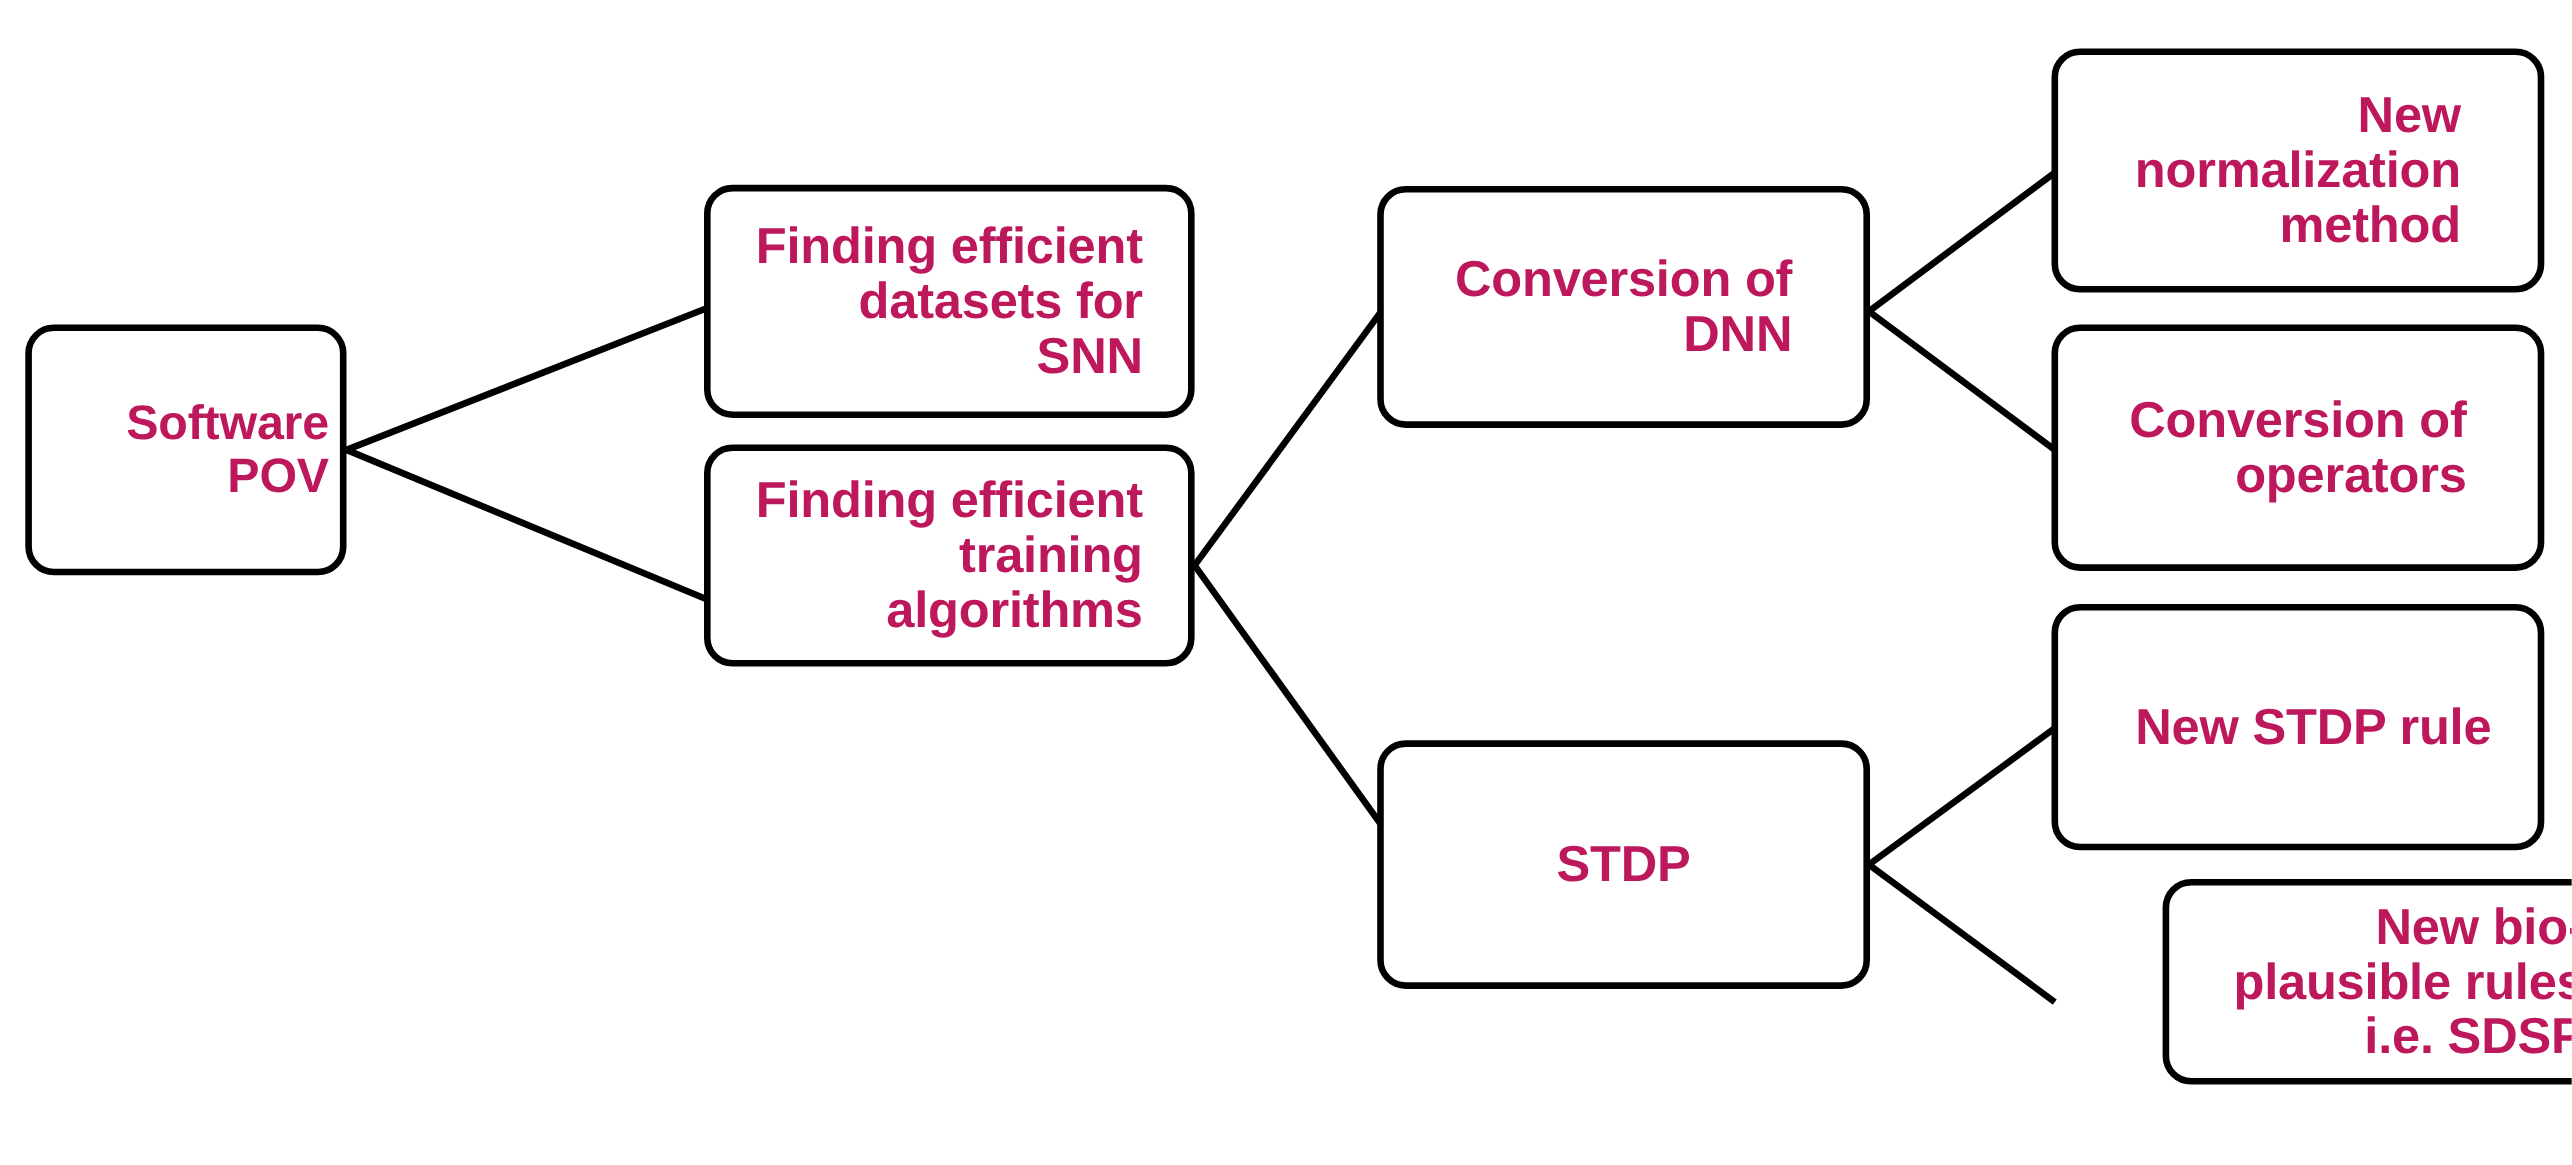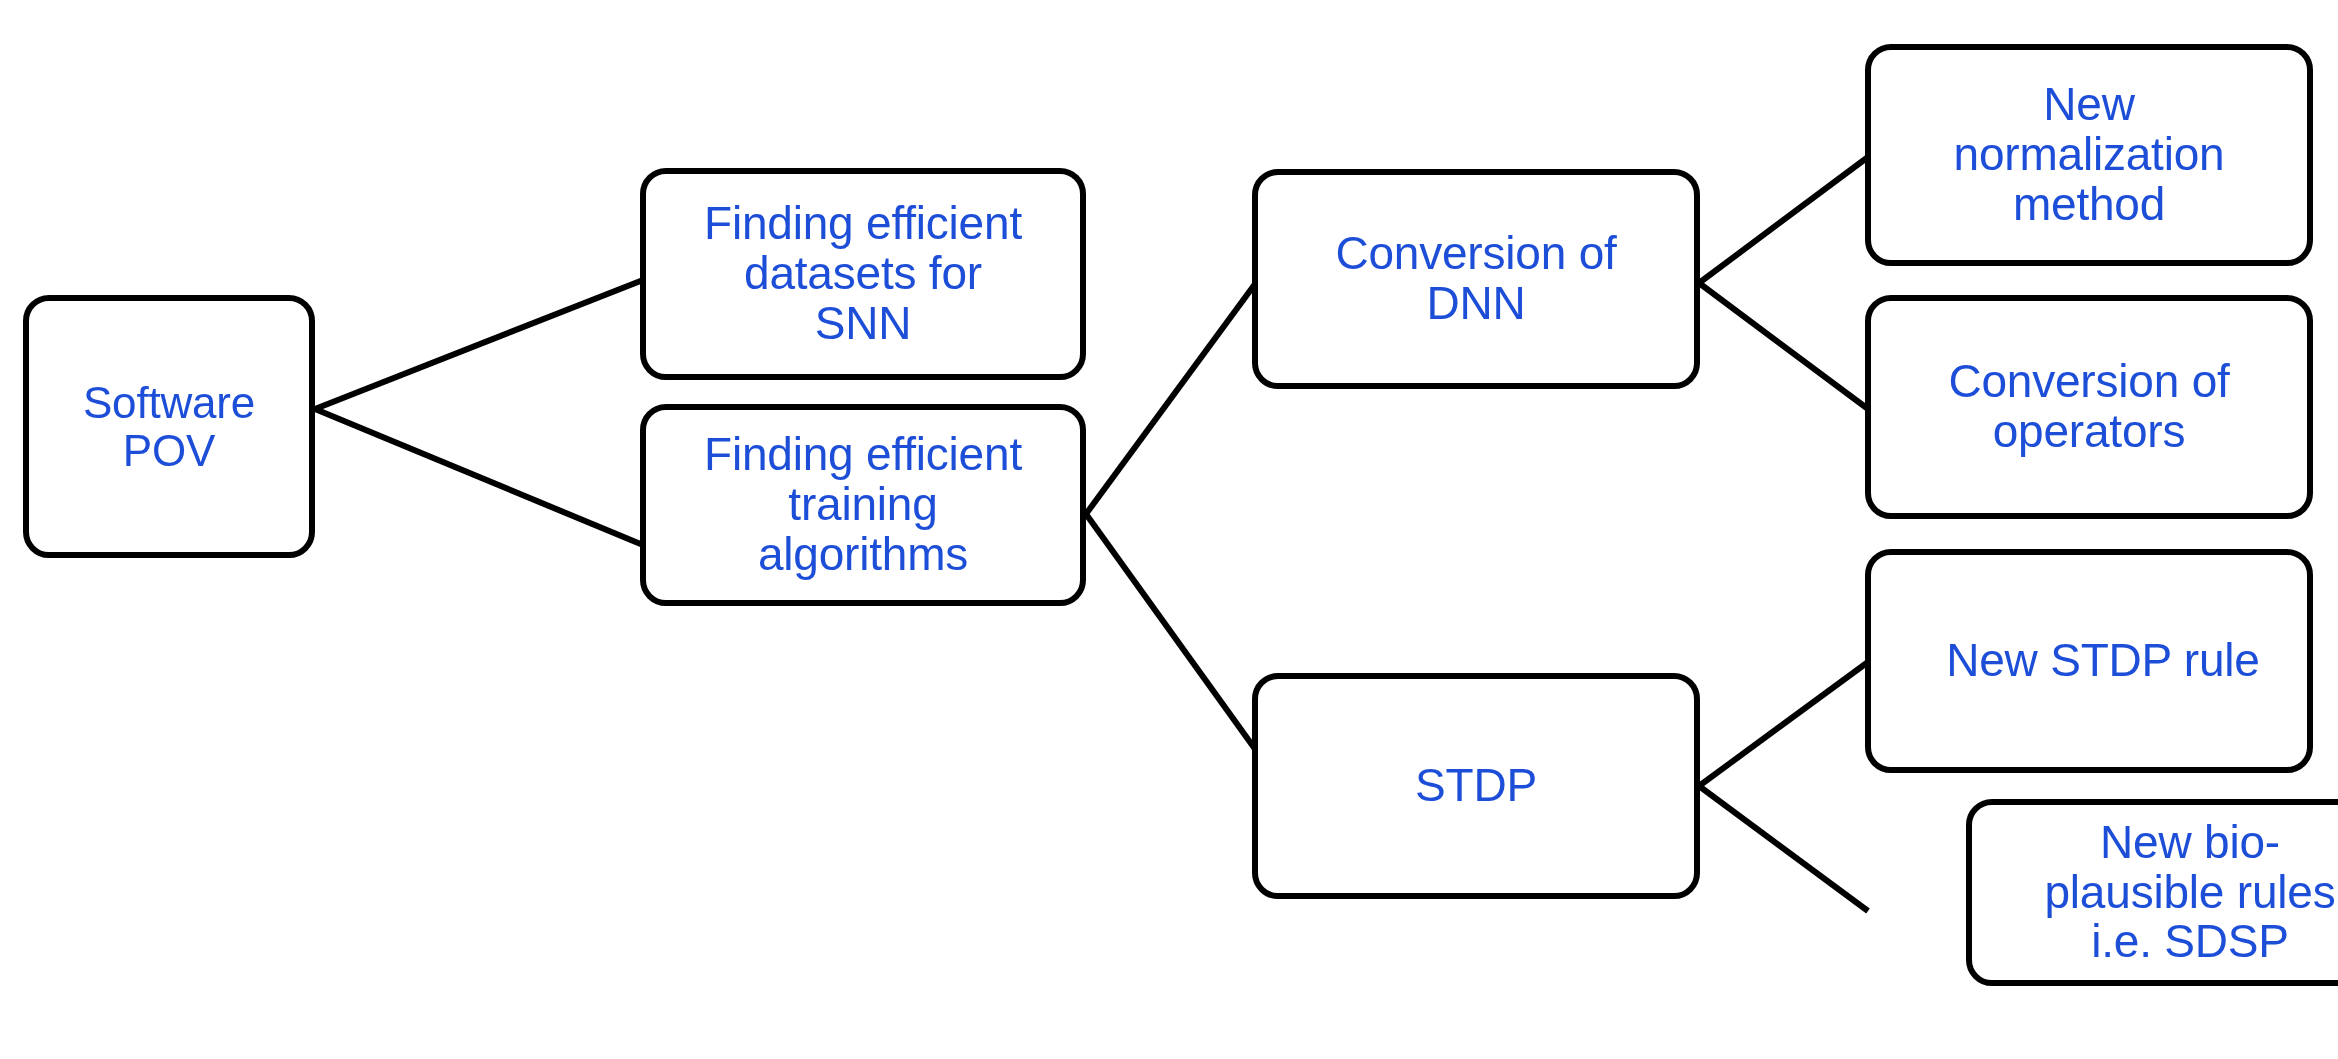--- a/index.html
+++ b/index.html
@@ -33,32 +33,33 @@
     border: 6px solid #000000;
     border-radius: 26px;
     display: flex;
     align-items: center;
     justify-content: center;
     text-align: center;
     z-index: 2;
   }
   .node-label {
     font-family: "Liberation Sans", sans-serif;
-    font-weight: normal;
-    color: #1d4ed8;
+    font-weight: bold;
+    color: #be185d;
     font-size: 46px;
     line-height: 1.08;
     letter-spacing: -0.2px;
     padding: 0 10px;
     white-space: pre-line;
     display: block;
+    text-align: right;
   }
 
   
-  #node-software-pov      { left: 23px;   top: 295px;  width: 292px;  height: 263px; }
+  #node-software-pov      { left: 23px;   top: 295px;  width: 292px;  height: 228px; }
   #node-software-pov .node-label { font-size: 44px; }
 
   
   #node-datasets          { left: 640px;  top: 168px;  width: 446px;  height: 212px; }
   #node-training-algos    { left: 640px;  top: 404px;  width: 446px;  height: 202px; }
 
   
   #node-conversion-dnn    { left: 1252px; top: 169px;  width: 448px;  height: 220px; }
   #node-stdp              { left: 1252px; top: 673px;  width: 448px;  height: 226px; }
 

